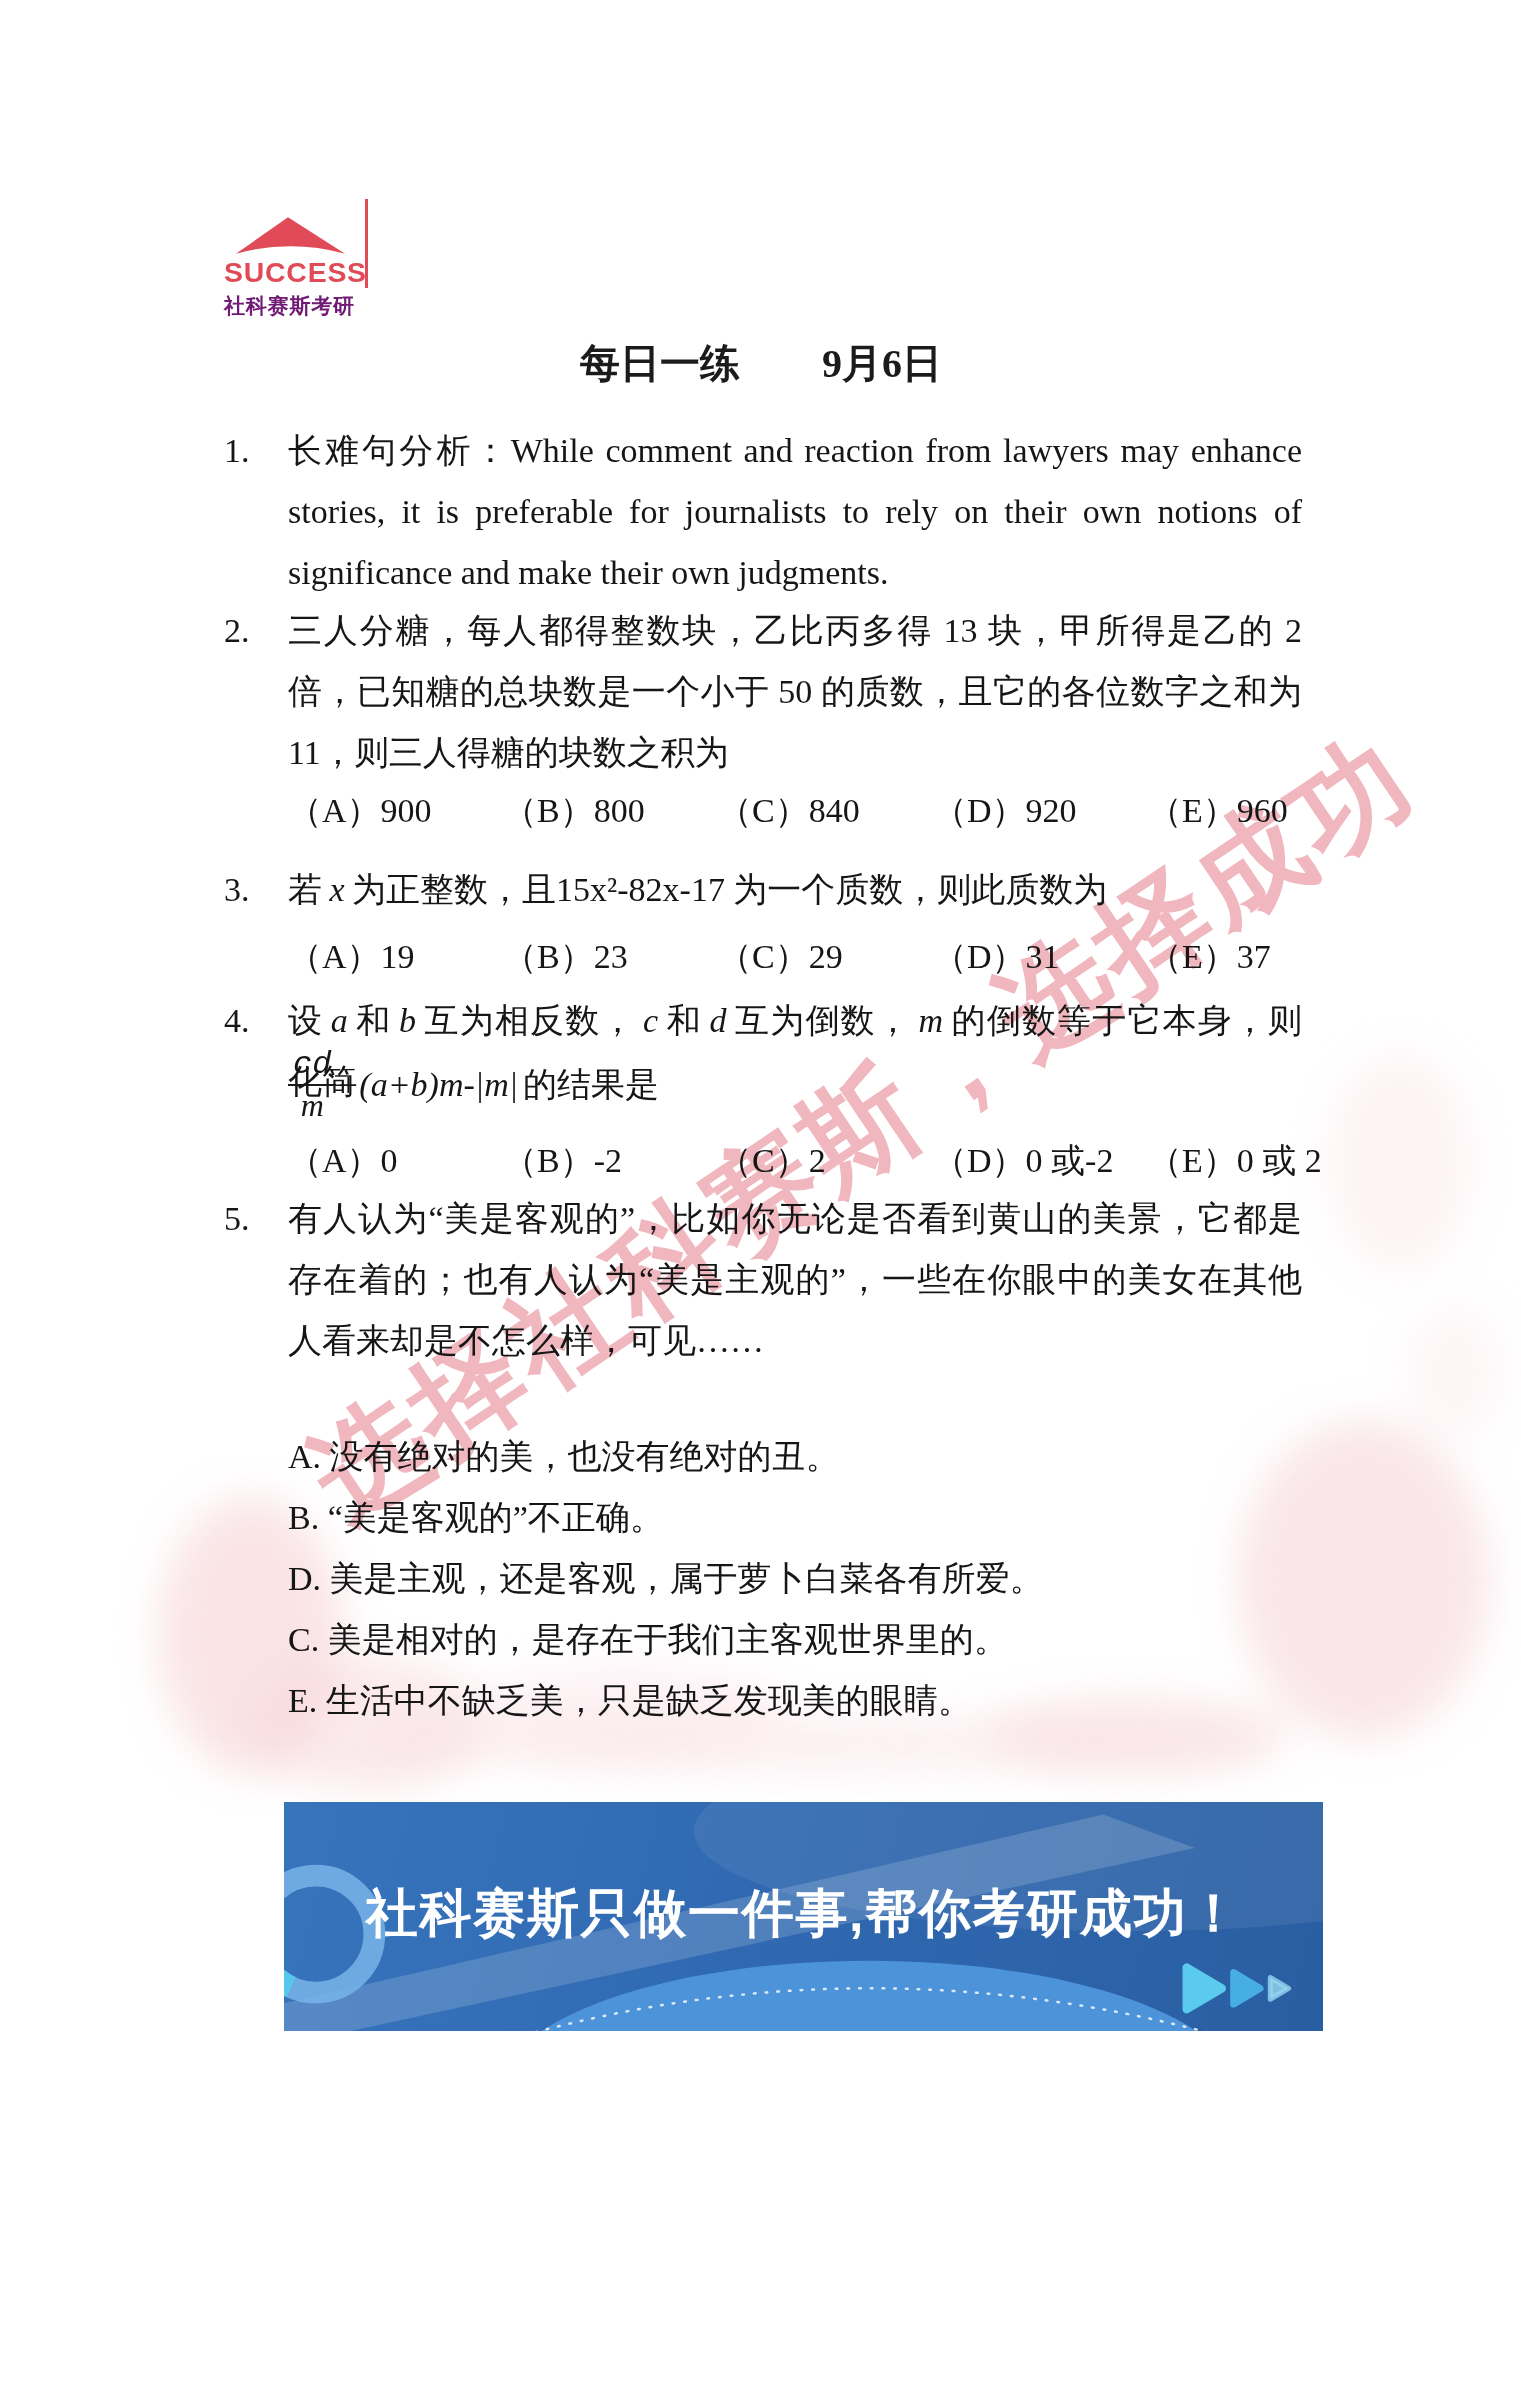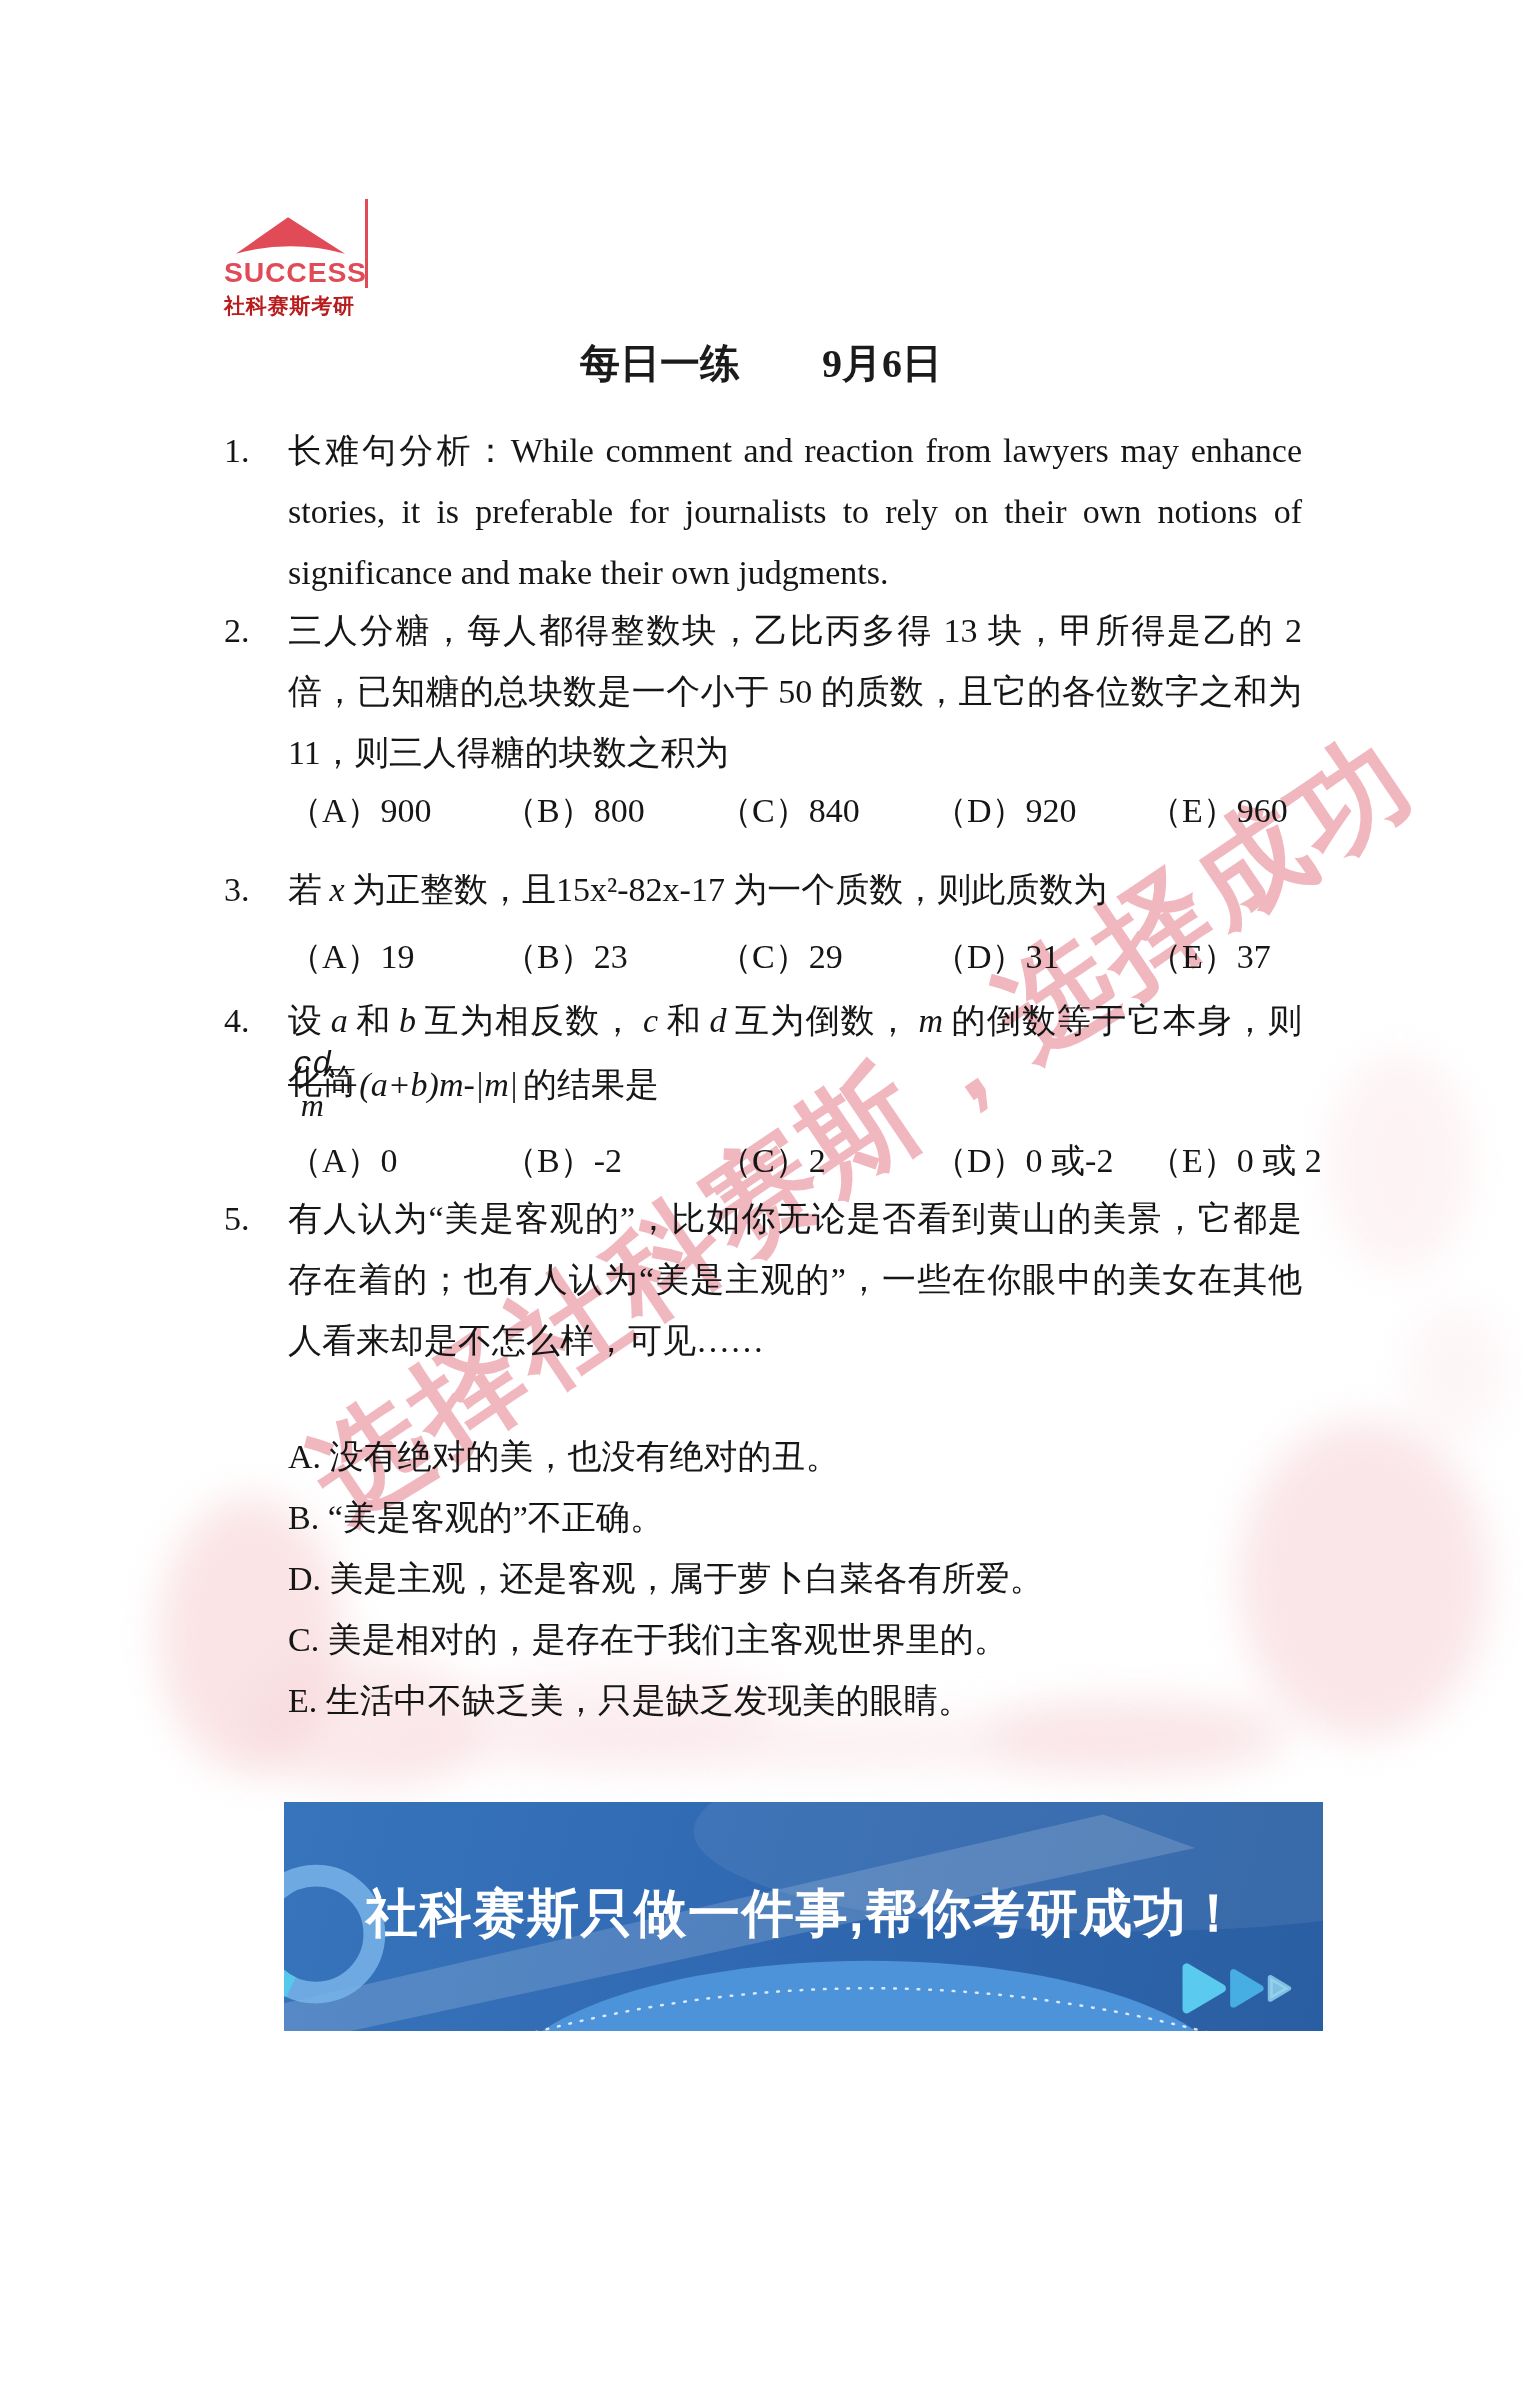--- a/index.html
+++ b/index.html
@@ -18,21 +18,21 @@
   #blob8{left:1405px;top:1304px;width:100px;height:134px;background:rgba(249,226,229,.3);}
 
   
   #watermark{position:absolute;left:213px;top:1052px;z-index:1;white-space:nowrap;
     transform:rotate(-34deg);font-family:"Liberation Sans","DejaVu Sans",sans-serif;
     font-weight:bold;font-size:113px;letter-spacing:5px;color:rgba(228,112,127,0.5);}
   #logo{position:absolute;left:224px;top:214px;width:132px;text-align:left;z-index:2;}
   #logo svg{display:block;margin:0 auto;}
   #logo-brand{display:block;color:#e14b57;font-family:"Liberation Sans","DejaVu Sans",sans-serif;
     font-weight:bold;font-size:28.4px;letter-spacing:0.8px;line-height:1.1;}
-  #logo-sub{display:block;color:#b91c1c;font-family:"Liberation Sans","DejaVu Sans",sans-serif;
+  #logo-sub{display:block;color:#701a75;font-family:"Liberation Sans","DejaVu Sans",sans-serif;
     font-weight:bold;font-size:21px;letter-spacing:0.8px;margin-top:3.3px;}
   #hdr-divider{position:absolute;left:365px;top:199px;width:3.3px;height:89px;background:#e14b57;z-index:2;}
   #hdr-slogan{position:absolute;left:385px;top:214px;width:928px;z-index:2;
     font-family:"Liberation Sans","DejaVu Sans",sans-serif;font-weight:bold;font-size:53px;
     letter-spacing:0.8px;color:#e2454f;white-space:nowrap;}
 
   
   #title{position:absolute;left:0;right:0;top:336px;display:flex;justify-content:center;gap:82px;
     font-size:40px;color:#1b1b1b;z-index:2;font-weight:bold;}
 

